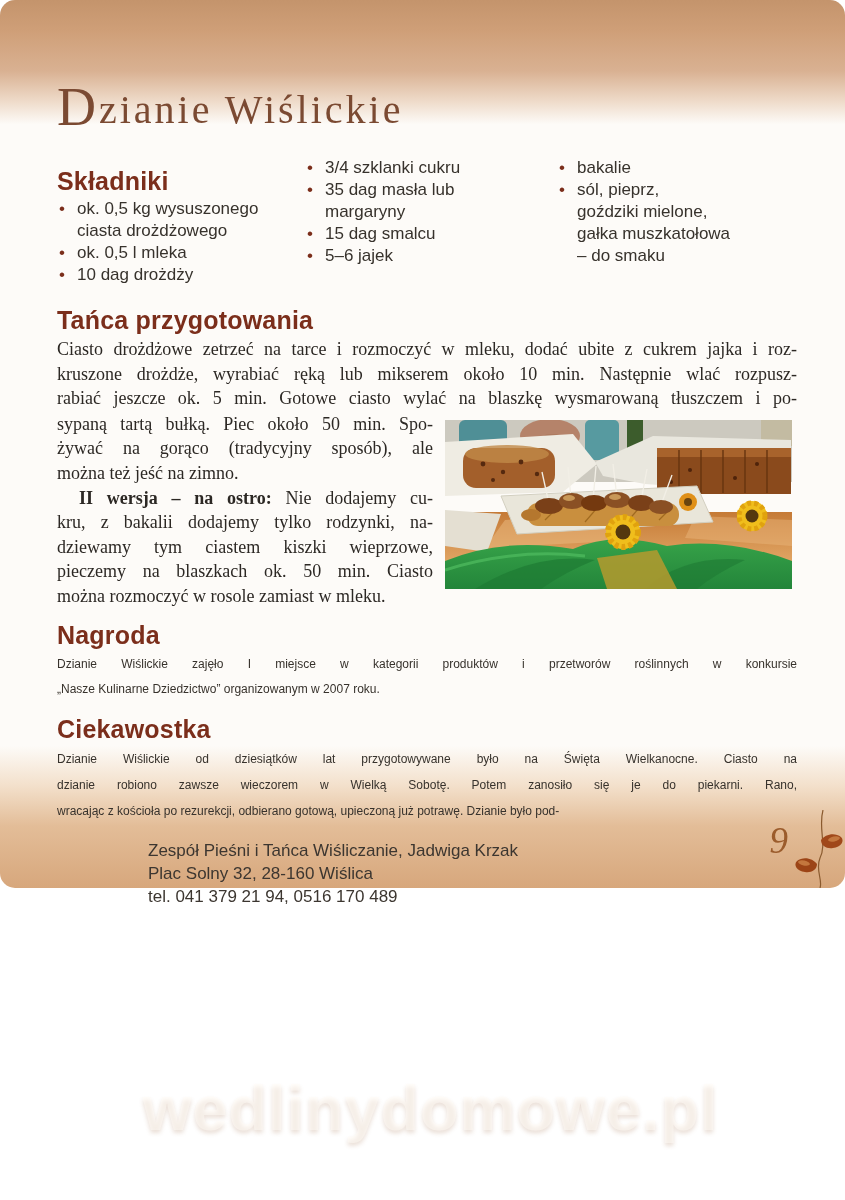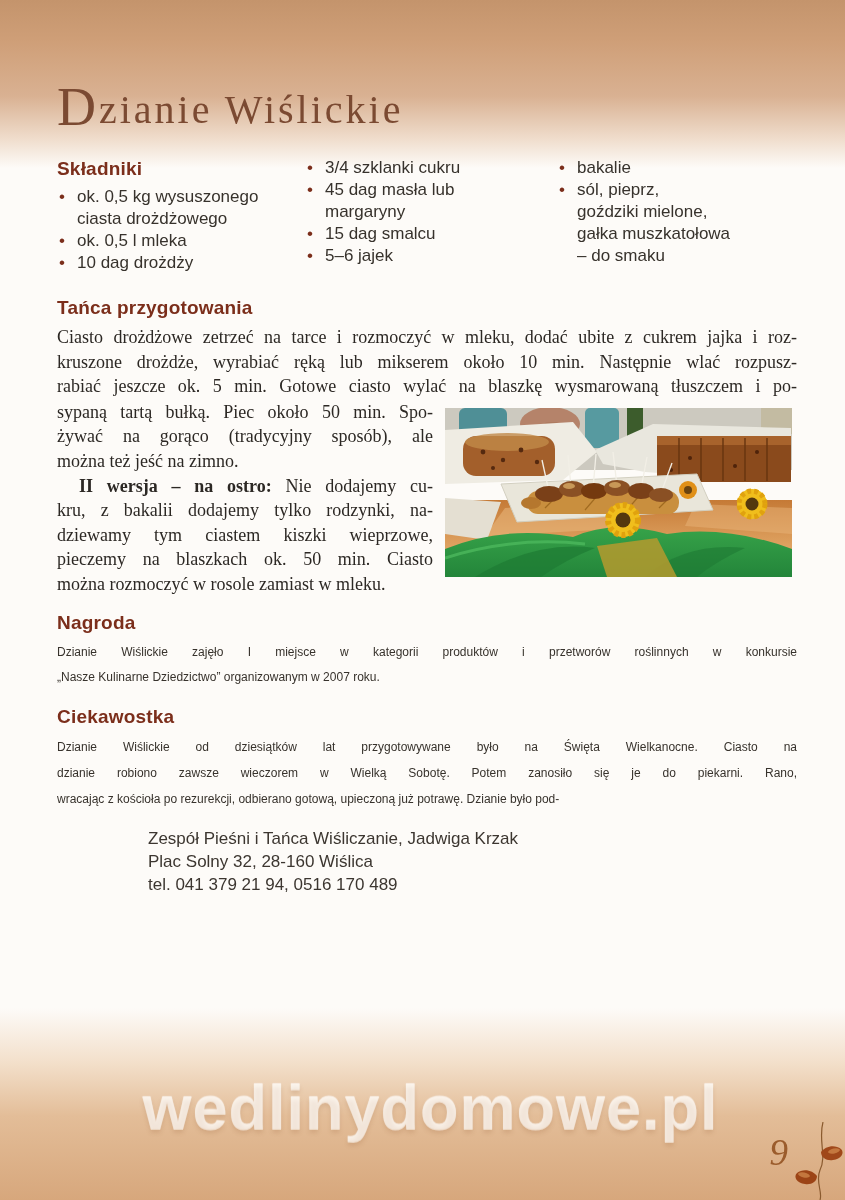--- a/index.html
+++ b/index.html
@@ -1,32 +1,32 @@
 <!DOCTYPE html>
 <html><head>
 <meta charset="utf-8">
 <style>
   html,body{margin:0;padding:0;}
   body{width:845px;height:1200px;overflow:hidden;
     font-family:"Liberation Sans",sans-serif;color:#3a332d;}
-  .page{position:relative;width:845px;height:1200px;
+  .page{position:relative;width:845px;height:888px;
     background:linear-gradient(180deg,
       #c4946c 0%, #cf9f78 3.5%, #d9b192 8%,
       #efdccb 11.5%, #fdfbf8 14%,
       #fdfbf8 84%, #f3e0cb 88.5%,
-      #e3bd98 93%, #d7a77c 100%);}
+      #e3bd98 93%, #d7a77c 100%);border-radius:15px;}
   .content{position:relative;padding:84px 48px 0 57px;}
 
   
   h1{margin:0 0 24px 0;font-family:"Liberation Serif",serif;font-weight:normal;
      color:#7b4a32;font-size:40px;line-height:46px;letter-spacing:3px;}
   h1 .initial{font-size:54px;line-height:46px;vertical-align:-2px;}
 
   
-  h2{margin:0 0 5px 0;font-size:19px;line-height:24px;color:#7b2e1b;
+  h2{margin:12px 0 5px 0;font-size:25px;line-height:24px;color:#7b2e1b;
      font-weight:bold;letter-spacing:0.2px;}
 
   
   .ing-row{display:flex;margin-bottom:22px;}
   .ing-col{box-sizing:border-box;}
   .ing-col1{width:248px;}
   .ing-col2{width:252px;padding-top:0;}
   .ing-col3{width:240px;}
   ul.ing-list{list-style:none;margin:4px 0 0 0;padding:0;}
   .ing-col2 ul.ing-list,.ing-col3 ul.ing-list{margin-top:0;}
@@ -87,21 +87,21 @@
         <ul class="ing-list">
             <li class="ing-item">ok. 0,5 kg wysuszonego
 ciasta drożdżowego</li>
             <li class="ing-item">ok. 0,5 l mleka</li>
             <li class="ing-item">10 dag drożdży</li>
           </ul>
       </div>
       <div class="ing-col ing-col2">
         <ul class="ing-list">
             <li class="ing-item">3/4 szklanki cukru</li>
-            <li class="ing-item">45 dag masła lub
+            <li class="ing-item">35 dag masła lub
 margaryny</li>
             <li class="ing-item">15 dag smalcu</li>
             <li class="ing-item">5–6 jajek</li>
           </ul>
       </div>
       <div class="ing-col ing-col3">
         <ul class="ing-list">
             <li class="ing-item">bakalie</li>
             <li class="ing-item">sól, pieprz,
 goździki mielone,

